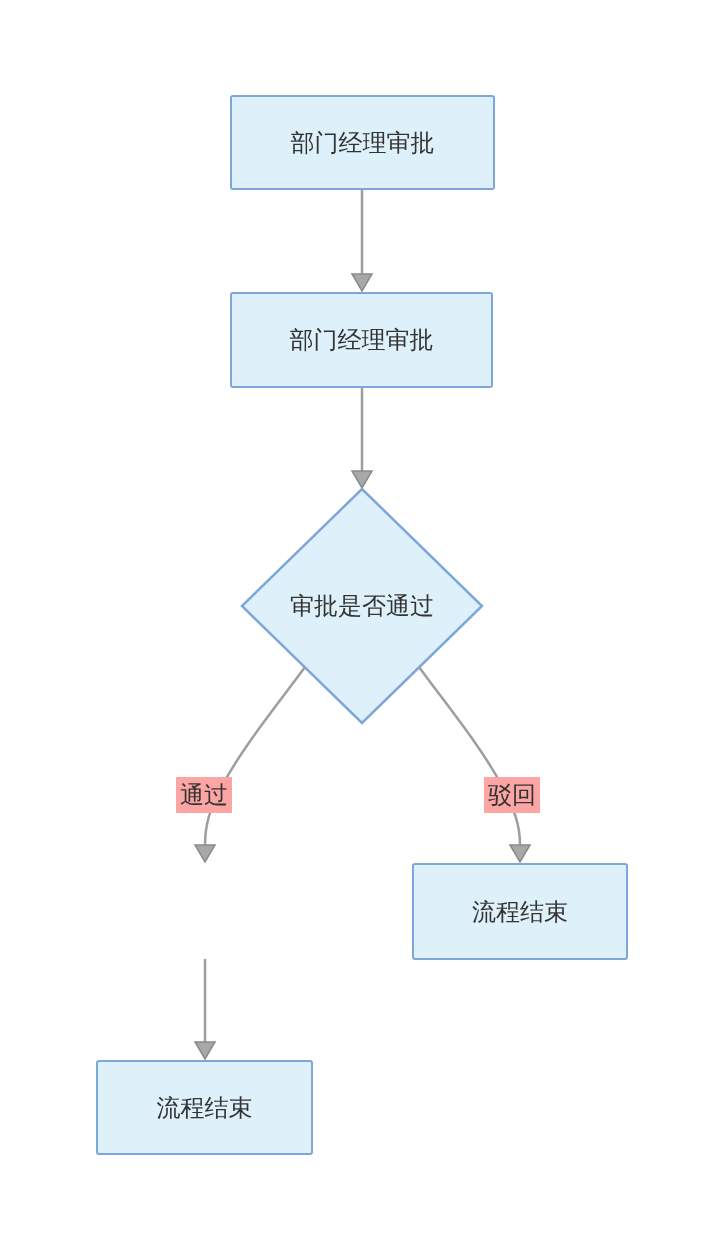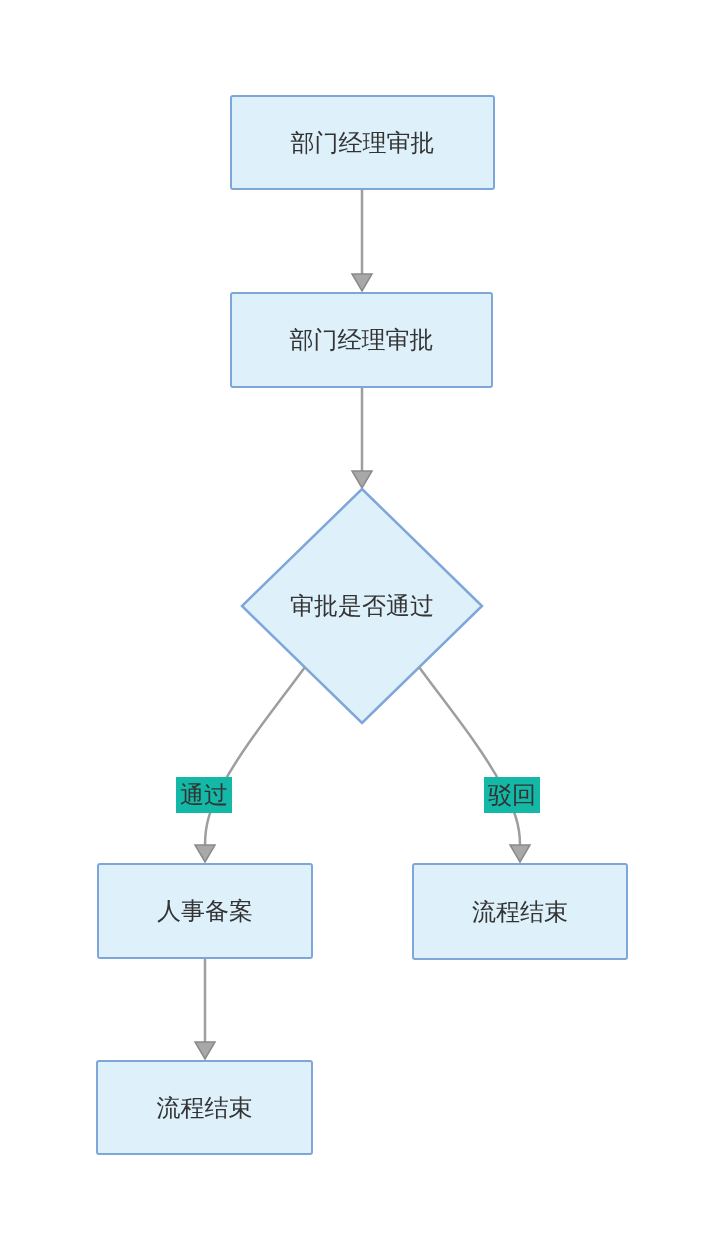--- a/index.html
+++ b/index.html
@@ -30,21 +30,21 @@
     text-align: center;
   }
   .node.diamond-text {
     background: transparent;
     border: none;
     align-items: center;
   }
   .edge-label {
     position: absolute;
     transform: translate(-50%, -50%);
-    background: #14b8a6;
+    background: #fca5a5;
     color: #333333;
     font-size: 24px;
     line-height: 1.25;
     padding: 3px 4px;
     white-space: nowrap;
   }
 </style>
 </head>
 <body>
 
@@ -75,23 +75,20 @@
   </div>
 
   <div class="node" style="left:230px; top:292px; width:263px; height:96px;">
     <span>部门经理审批</span>
   </div>
 
   <div class="node diamond-text" style="left:242px; top:489px; width:240px; height:234px;">
     <span>审批是否通过</span>
   </div>
 
-  <div class="node" style="left:97px; top:863px; width:216px; height:96px;">
-    <span>人事备案</span>
-  </div>
 
   <div class="node" style="left:412px; top:863px; width:216px; height:97px;">
     <span>流程结束</span>
   </div>
 
   <div class="node" style="left:96px; top:1060px; width:217px; height:95px;">
     <span>流程结束</span>
   </div>
 
   <div class="edge-label" style="left:204px; top:795px;">通过</div>

